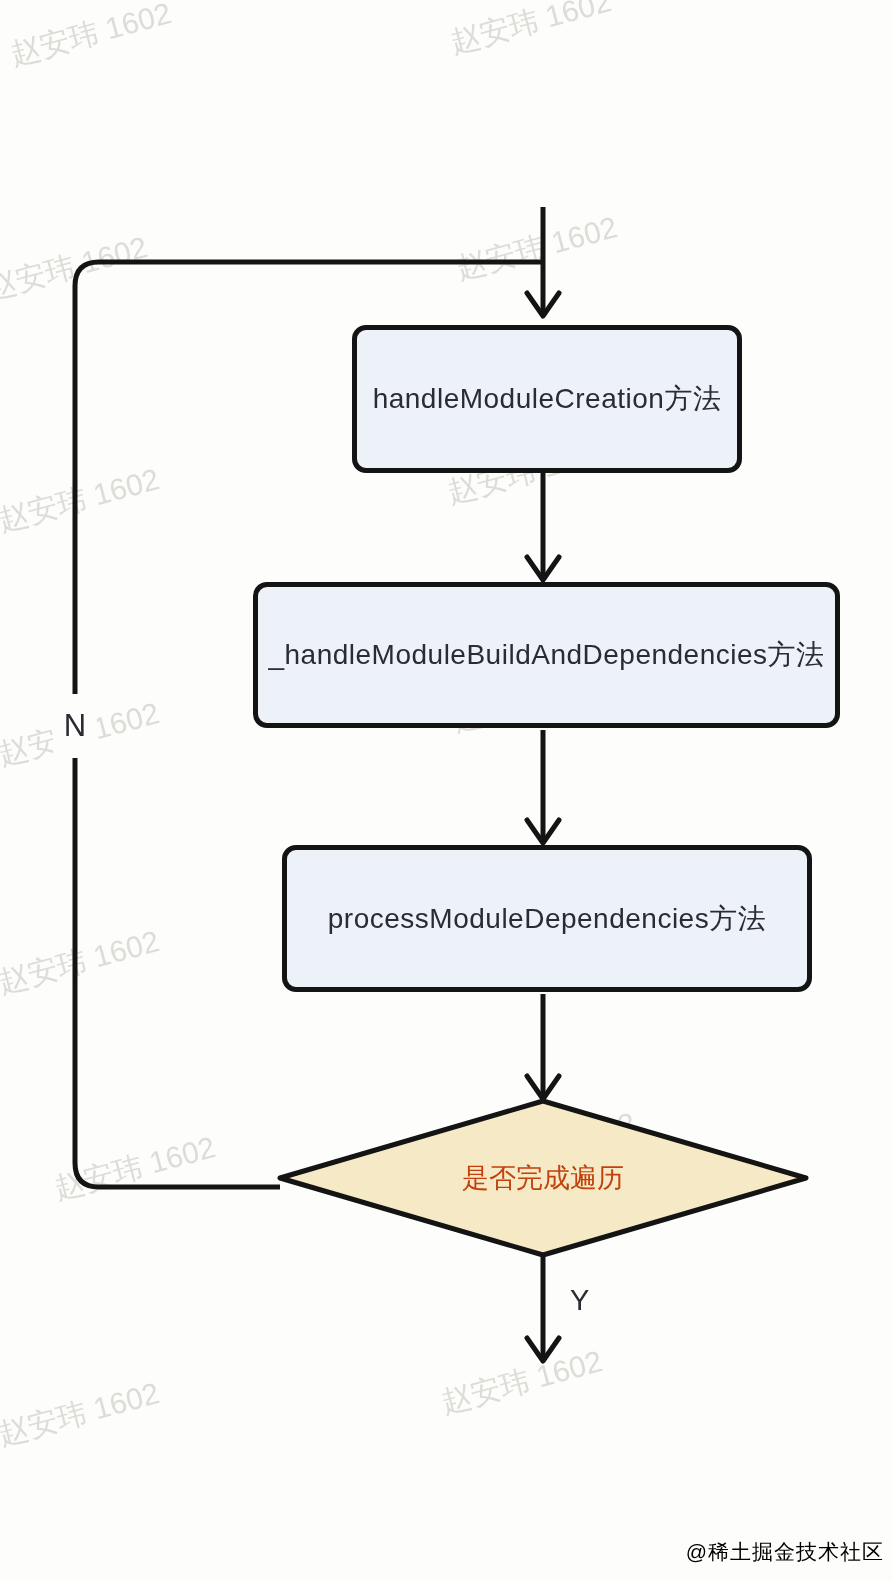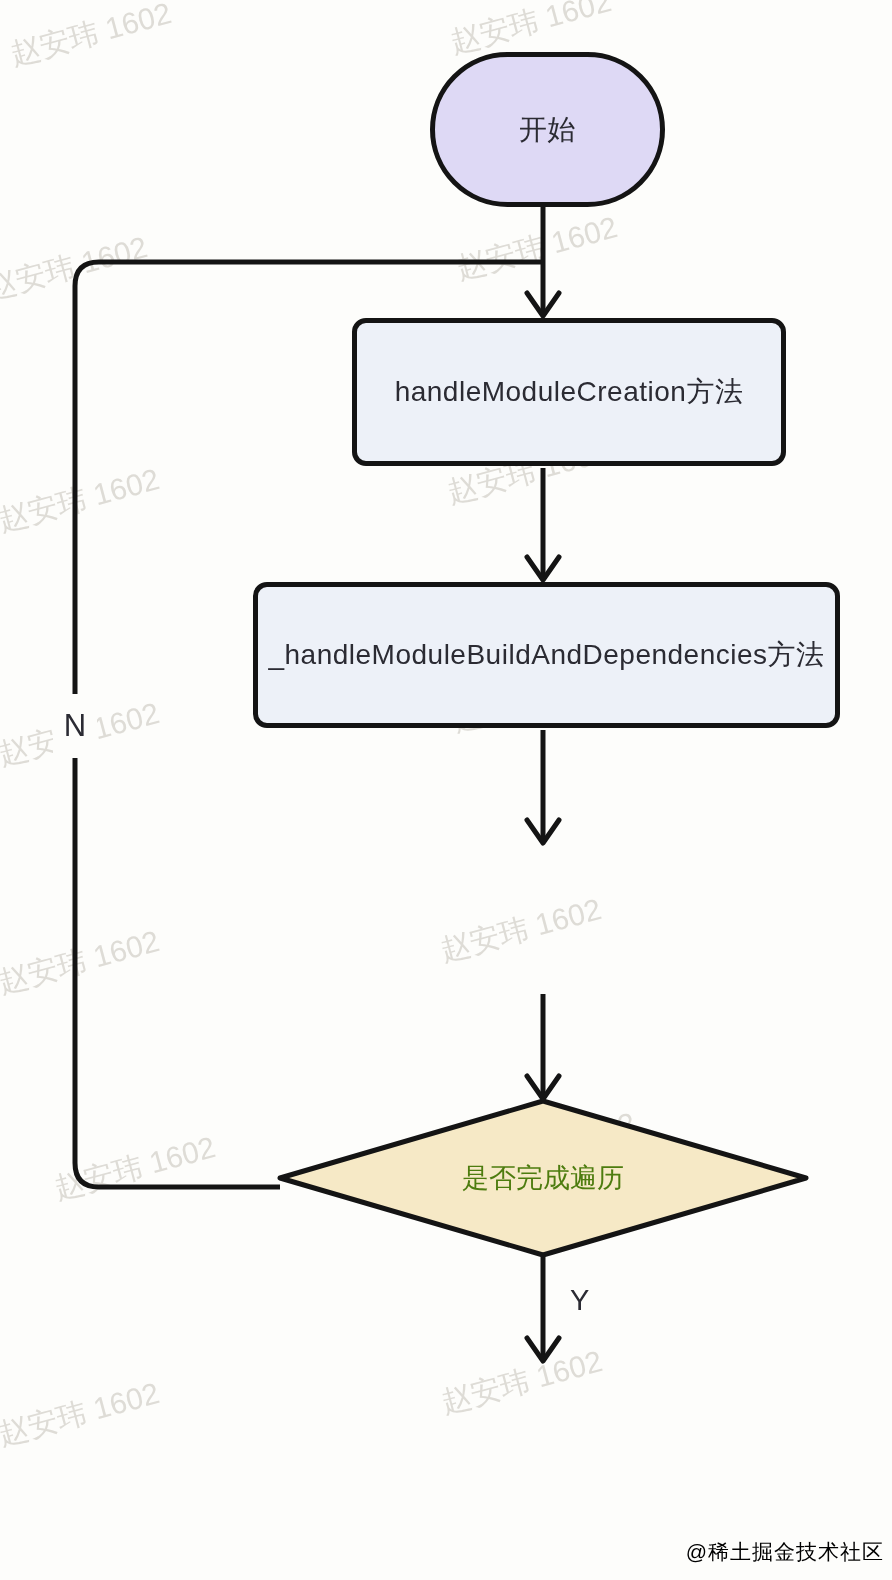--- a/index.html
+++ b/index.html
@@ -19,21 +19,21 @@
     font-size:28px;
     color:#2b2b33;
     text-align:center;
     letter-spacing:0.5px;
   }
   .stadium{background:#ded9f5;border-radius:85px;}
   .process{background:#edf1f8;border-radius:14px;}
   .diamond-label{
     position:absolute;
     display:flex;align-items:center;justify-content:center;
-    font-size:27px;color:#4d7c0f;
+    font-size:27px;color:#c2410c;
     text-align:center;
   }
   .edge-label{
     position:absolute;
     font-size:28px;color:#2b2b33;
   }
   .n-label{
     left:53px;top:694px;
     width:44px;height:64px;
     display:flex;align-items:center;justify-content:center;
@@ -100,32 +100,32 @@
       <line x1="543" y1="994" x2="543" y2="1097"></line>
       <polyline points="527,1076 543,1099 559,1076" stroke-linecap="round" stroke-linejoin="round"></polyline>
 
       <line x1="543" y1="1257" x2="543" y2="1359"></line>
       <polyline points="527,1338 543,1361 559,1338" stroke-linecap="round" stroke-linejoin="round"></polyline>
 
       <polygon points="543,1101 806,1178 543,1255 280,1178" fill="#f6e9c6" stroke-linejoin="round"></polygon>
     </g>
   </svg>
 
-  <div class="node stadium" style="left:430px;top:52px;width:235px;height:155px">
-    <span>开始</span>
-  </div>
 
-  <div class="node process" style="left:352px;top:318px;width:434px;height:148px">
+  <div class="node process" style="left:352px;top:325px;width:390px;height:148px">
     <span>handleModuleCreation方法</span>
   </div>
 
   <div class="node process" style="left:253px;top:582px;width:587px;height:146px">
     <span>_handleModuleBuildAndDependencies方法</span>
   </div>
 
+  <div class="node process" style="left:282px;top:845px;width:530px;height:147px">
+    <span>processModuleDependencies方法</span>
+  </div>
 
   <div class="diamond-label" style="left:293px;top:1150px;width:500px;height:56px">是否完成遍历</div>
 
 
   <div class="edge-label n-label">N</div>
   <div class="edge-label y-label">Y</div>
 
   <div class="credit">@稀土掘金技术社区</div>
 
 </div>

